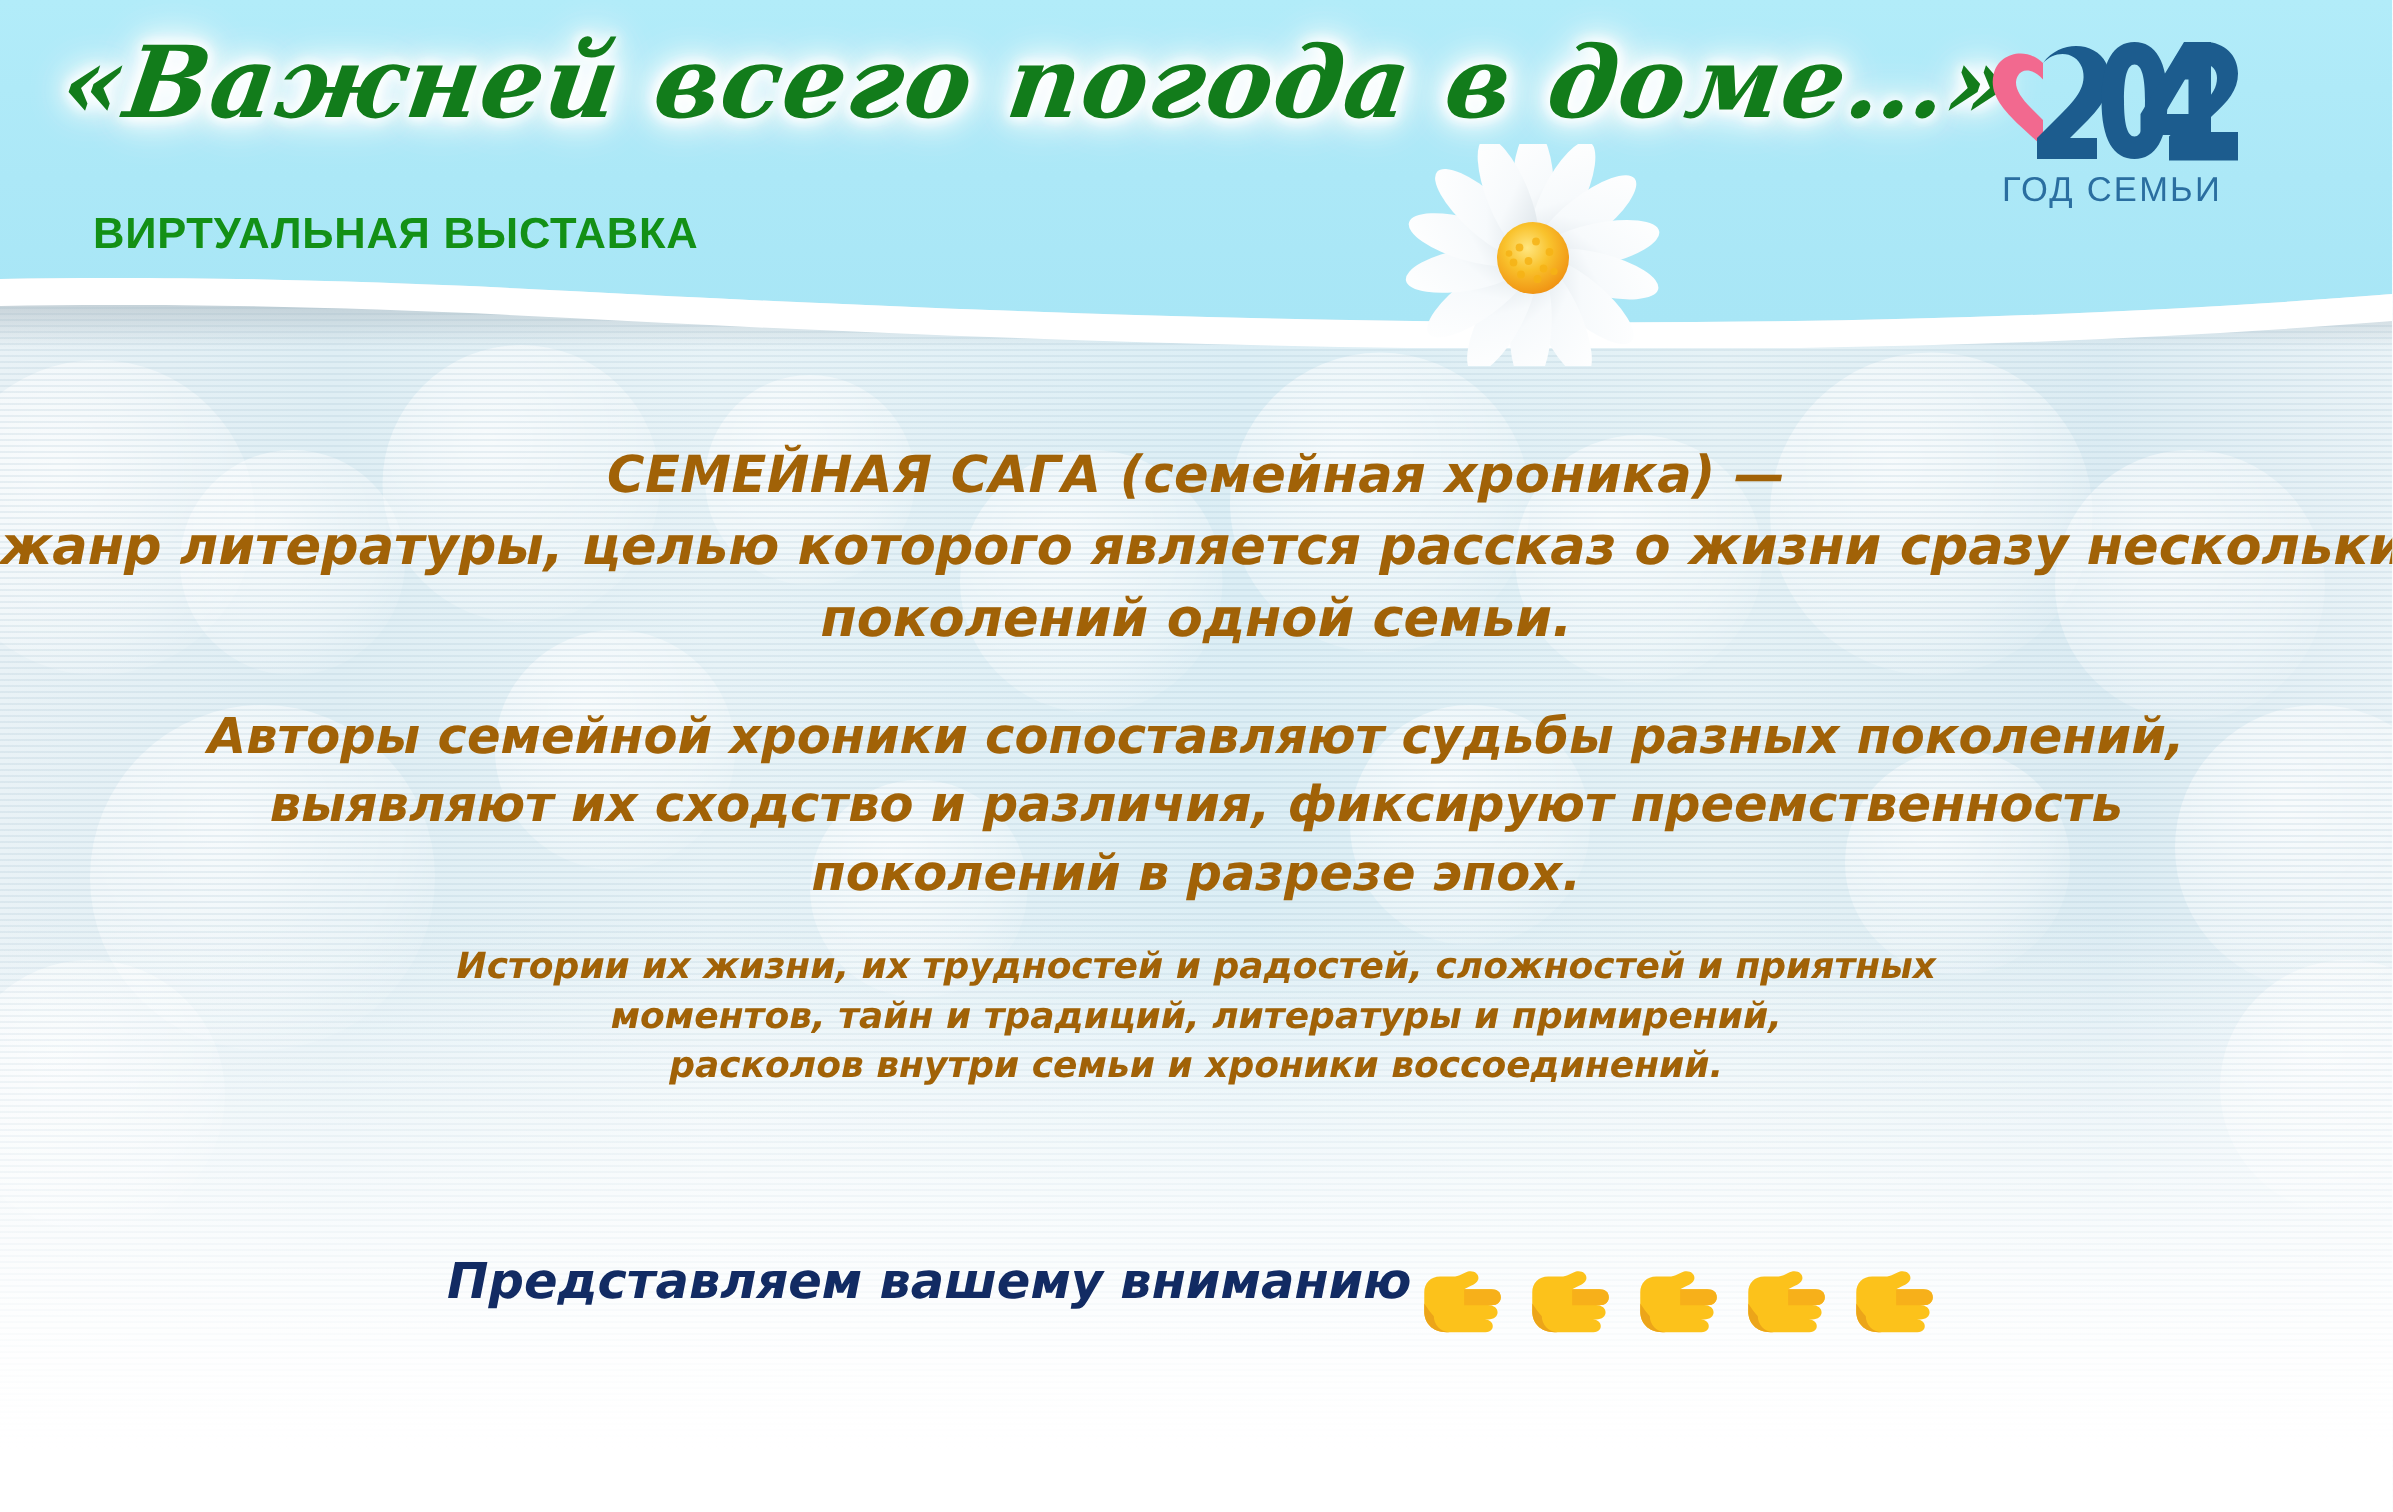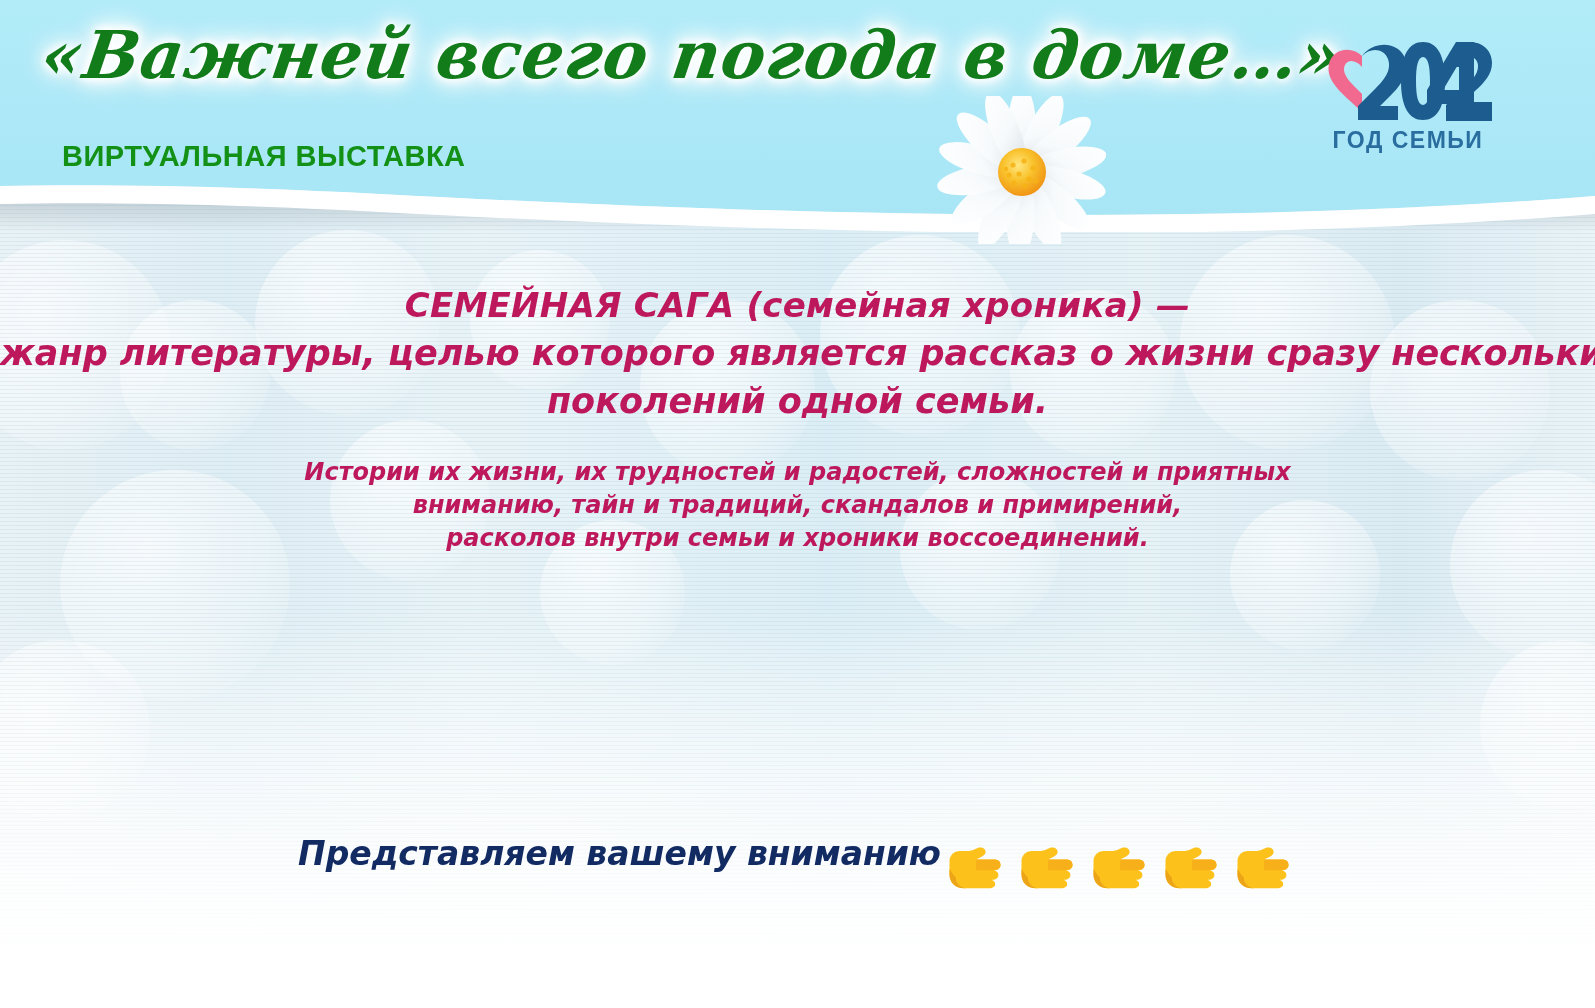--- a/index.html
+++ b/index.html
@@ -112,49 +112,48 @@
     letter-spacing: 0.5px;
     color: #139016;
     white-space: nowrap;
     z-index: 7;
   }
 
   
   .logo-2024 {
     position: absolute;
     left: 1318px;
-    top: 30px;
+    top: 16px;
     width: 180px;
     height: 126px;
     z-index: 8;
-    font-weight: bold;
   }
 
   
   .flower {
     position: absolute;
     left: 912px;
     top: 96px;
     width: 220px;
     height: 148px;
     z-index: 6;
   }
 
   
   .content {
     position: absolute;
     left: 0;
-    top: 282px;
+    top: 294px;
     width: 1595px;
     z-index: 5;
     text-align: center;
     font-family: "DejaVu Sans", sans-serif;
     font-style: italic;
     font-weight: 700;
-    color: #be185d;
+    color: #a16207;
   }
   .para {
     margin: 0 auto;
     padding: 0;
     line-height: 1.38;
   }
   .para .ln { display: block; white-space: nowrap; }
 
   .p-intro { font-size: 35px; margin-bottom: 30px; }
   .p-intro .ln-1 { font-size: 34px; letter-spacing: 0.3px; }
@@ -321,24 +320,29 @@
   </div>
 
   <div class="content">
 
     <div class="para p-intro">
       <span class="ln ln-1">СЕМЕЙНАЯ САГА (семейная хроника) —</span>
       <span class="ln">жанр литературы, целью которого является рассказ о жизни сразу нескольких</span>
       <span class="ln">поколений одной семьи.</span>
     </div>
 
+    <div class="para p-body">
+      <span class="ln">Авторы семейной хроники сопоставляют судьбы разных поколений,</span>
+      <span class="ln">выявляют их сходство и различия, фиксируют преемственность</span>
+      <span class="ln">поколений в разрезе эпох.</span>
+    </div>
 
     <div class="para p-last">
       <span class="ln">Истории их жизни, их трудностей и радостей, сложностей и приятных</span>
-      <span class="ln">вниманию, тайн и традиций, скандалов и примирений,</span>
+      <span class="ln">моментов, тайн и традиций, литературы и примирений,</span>
       <span class="ln">расколов внутри семьи и хроники воссоединений.</span>
     </div>
 
   </div>
 
   <div class="closing-wrap">
     <div class="closing-text">
       <span class="ln">Представляем вашему вниманию</span>
     </div>
     <div class="hands">

